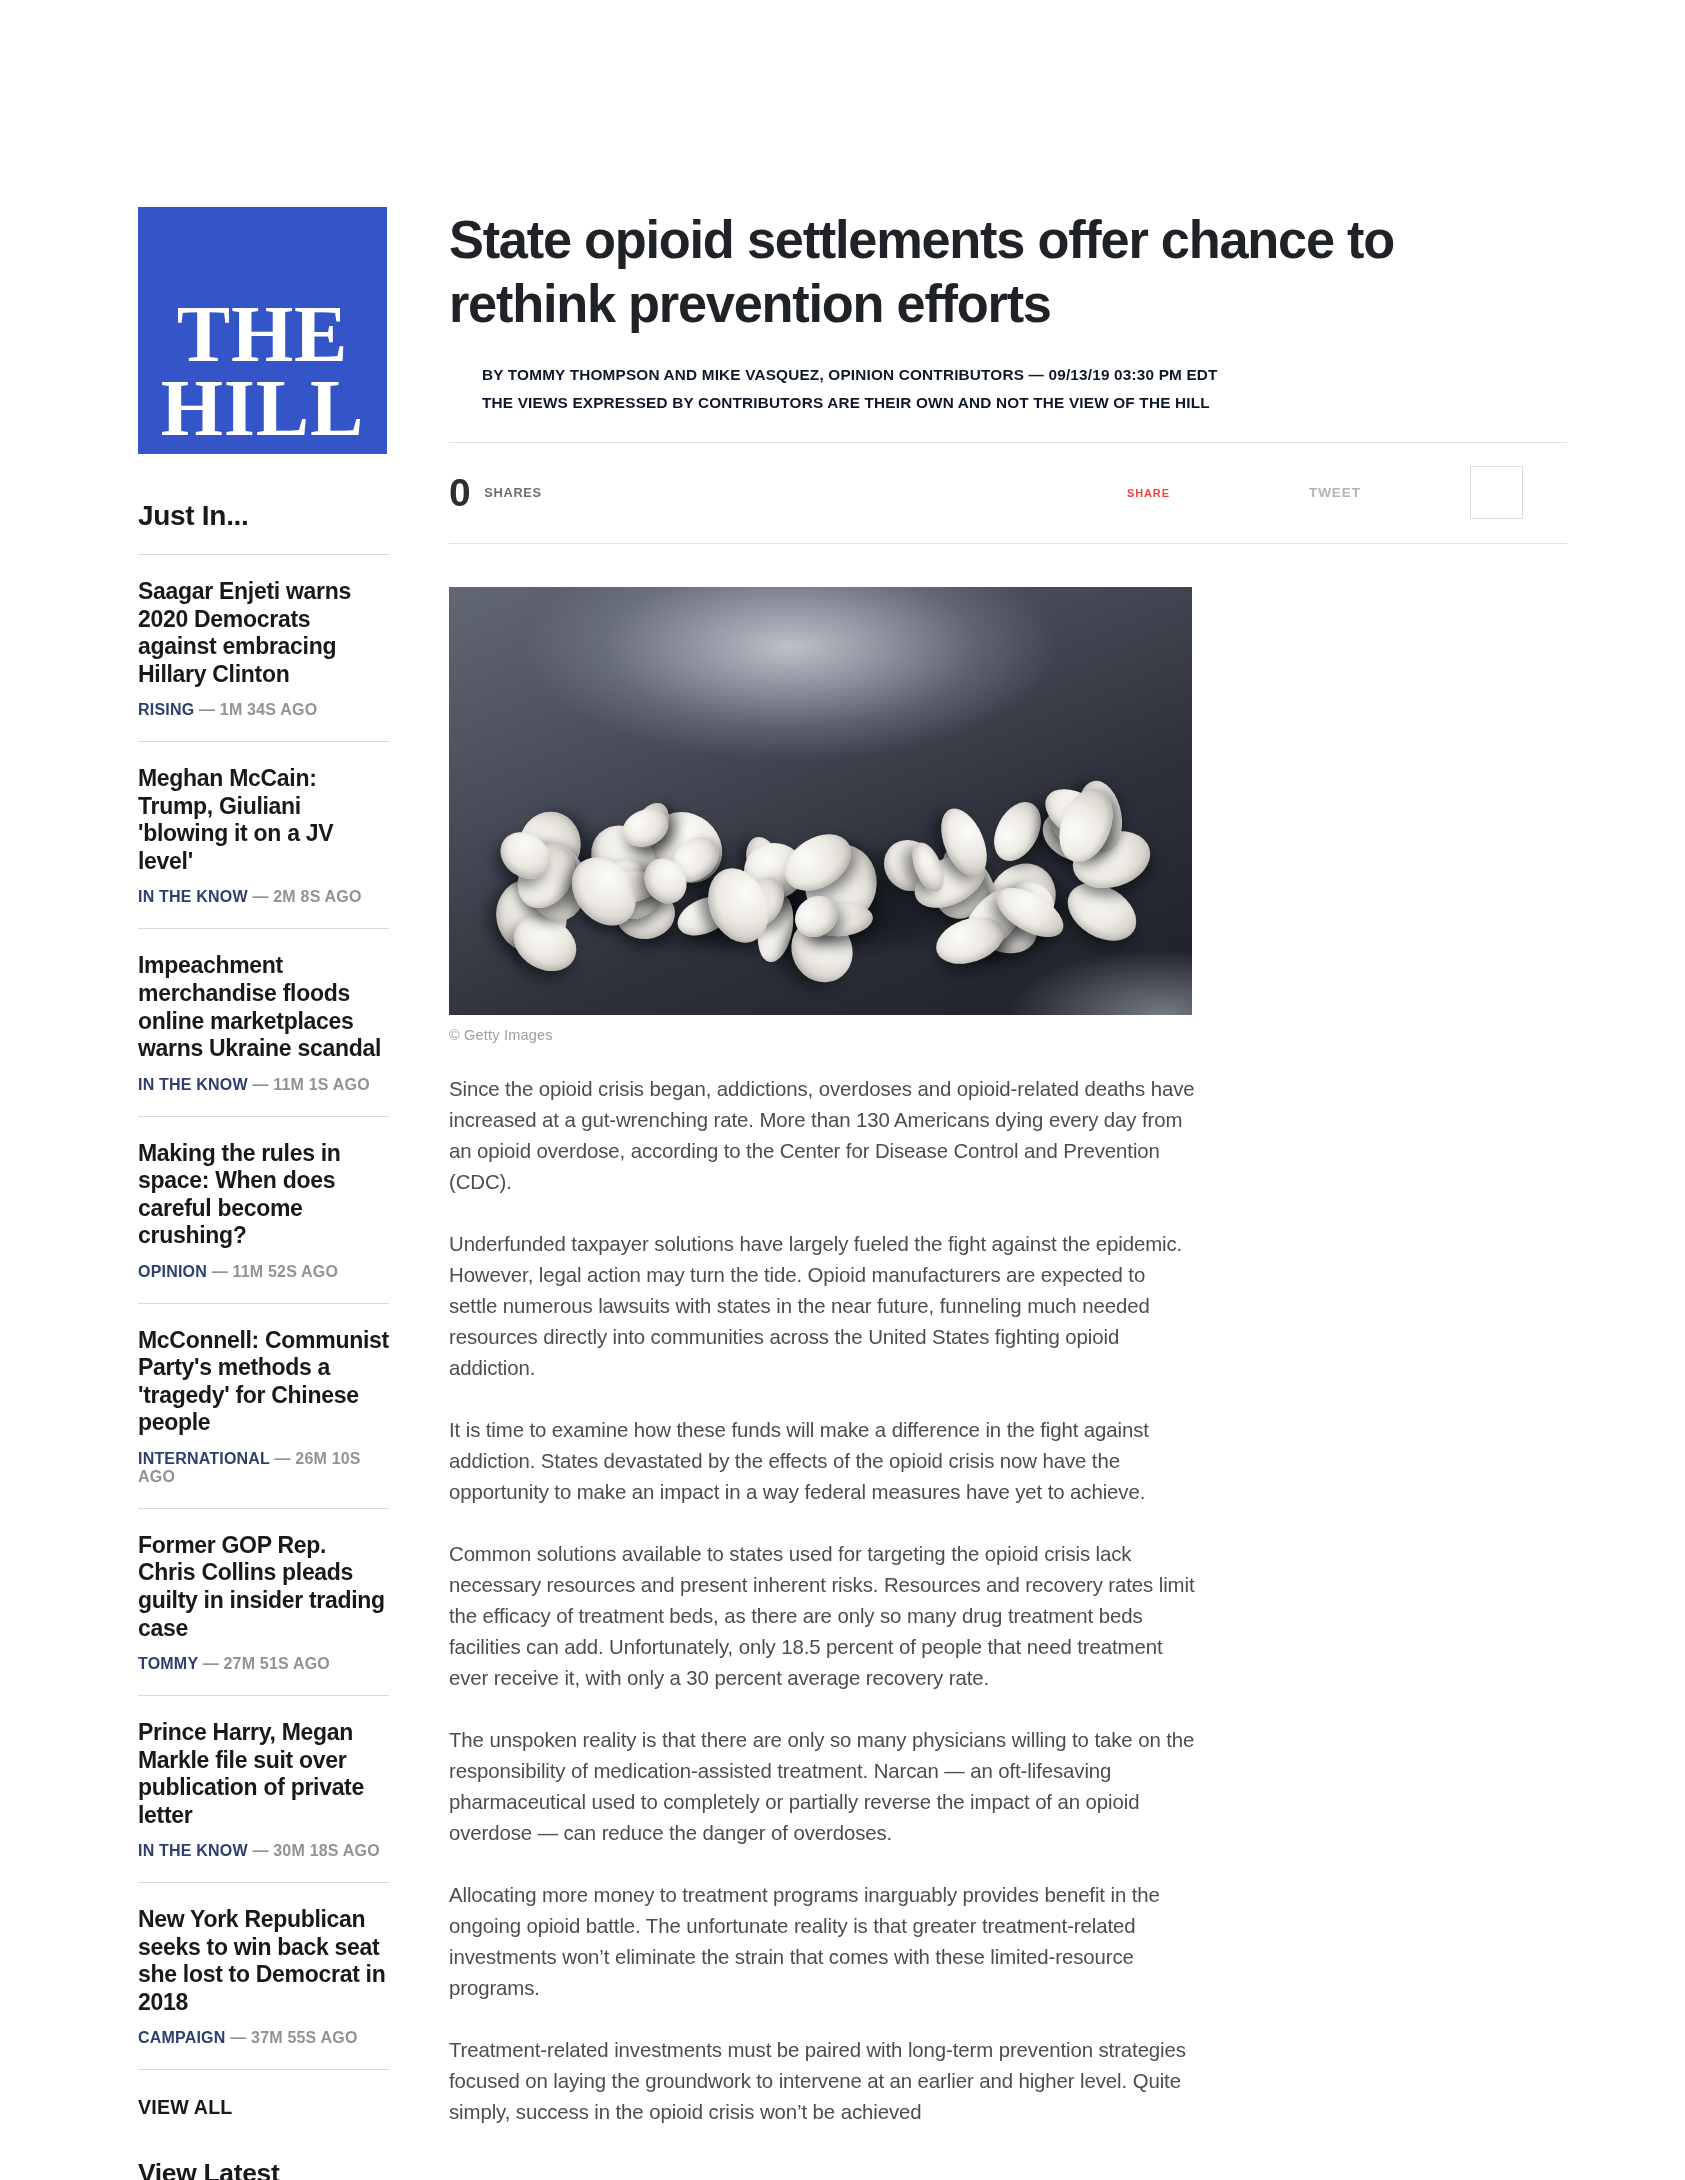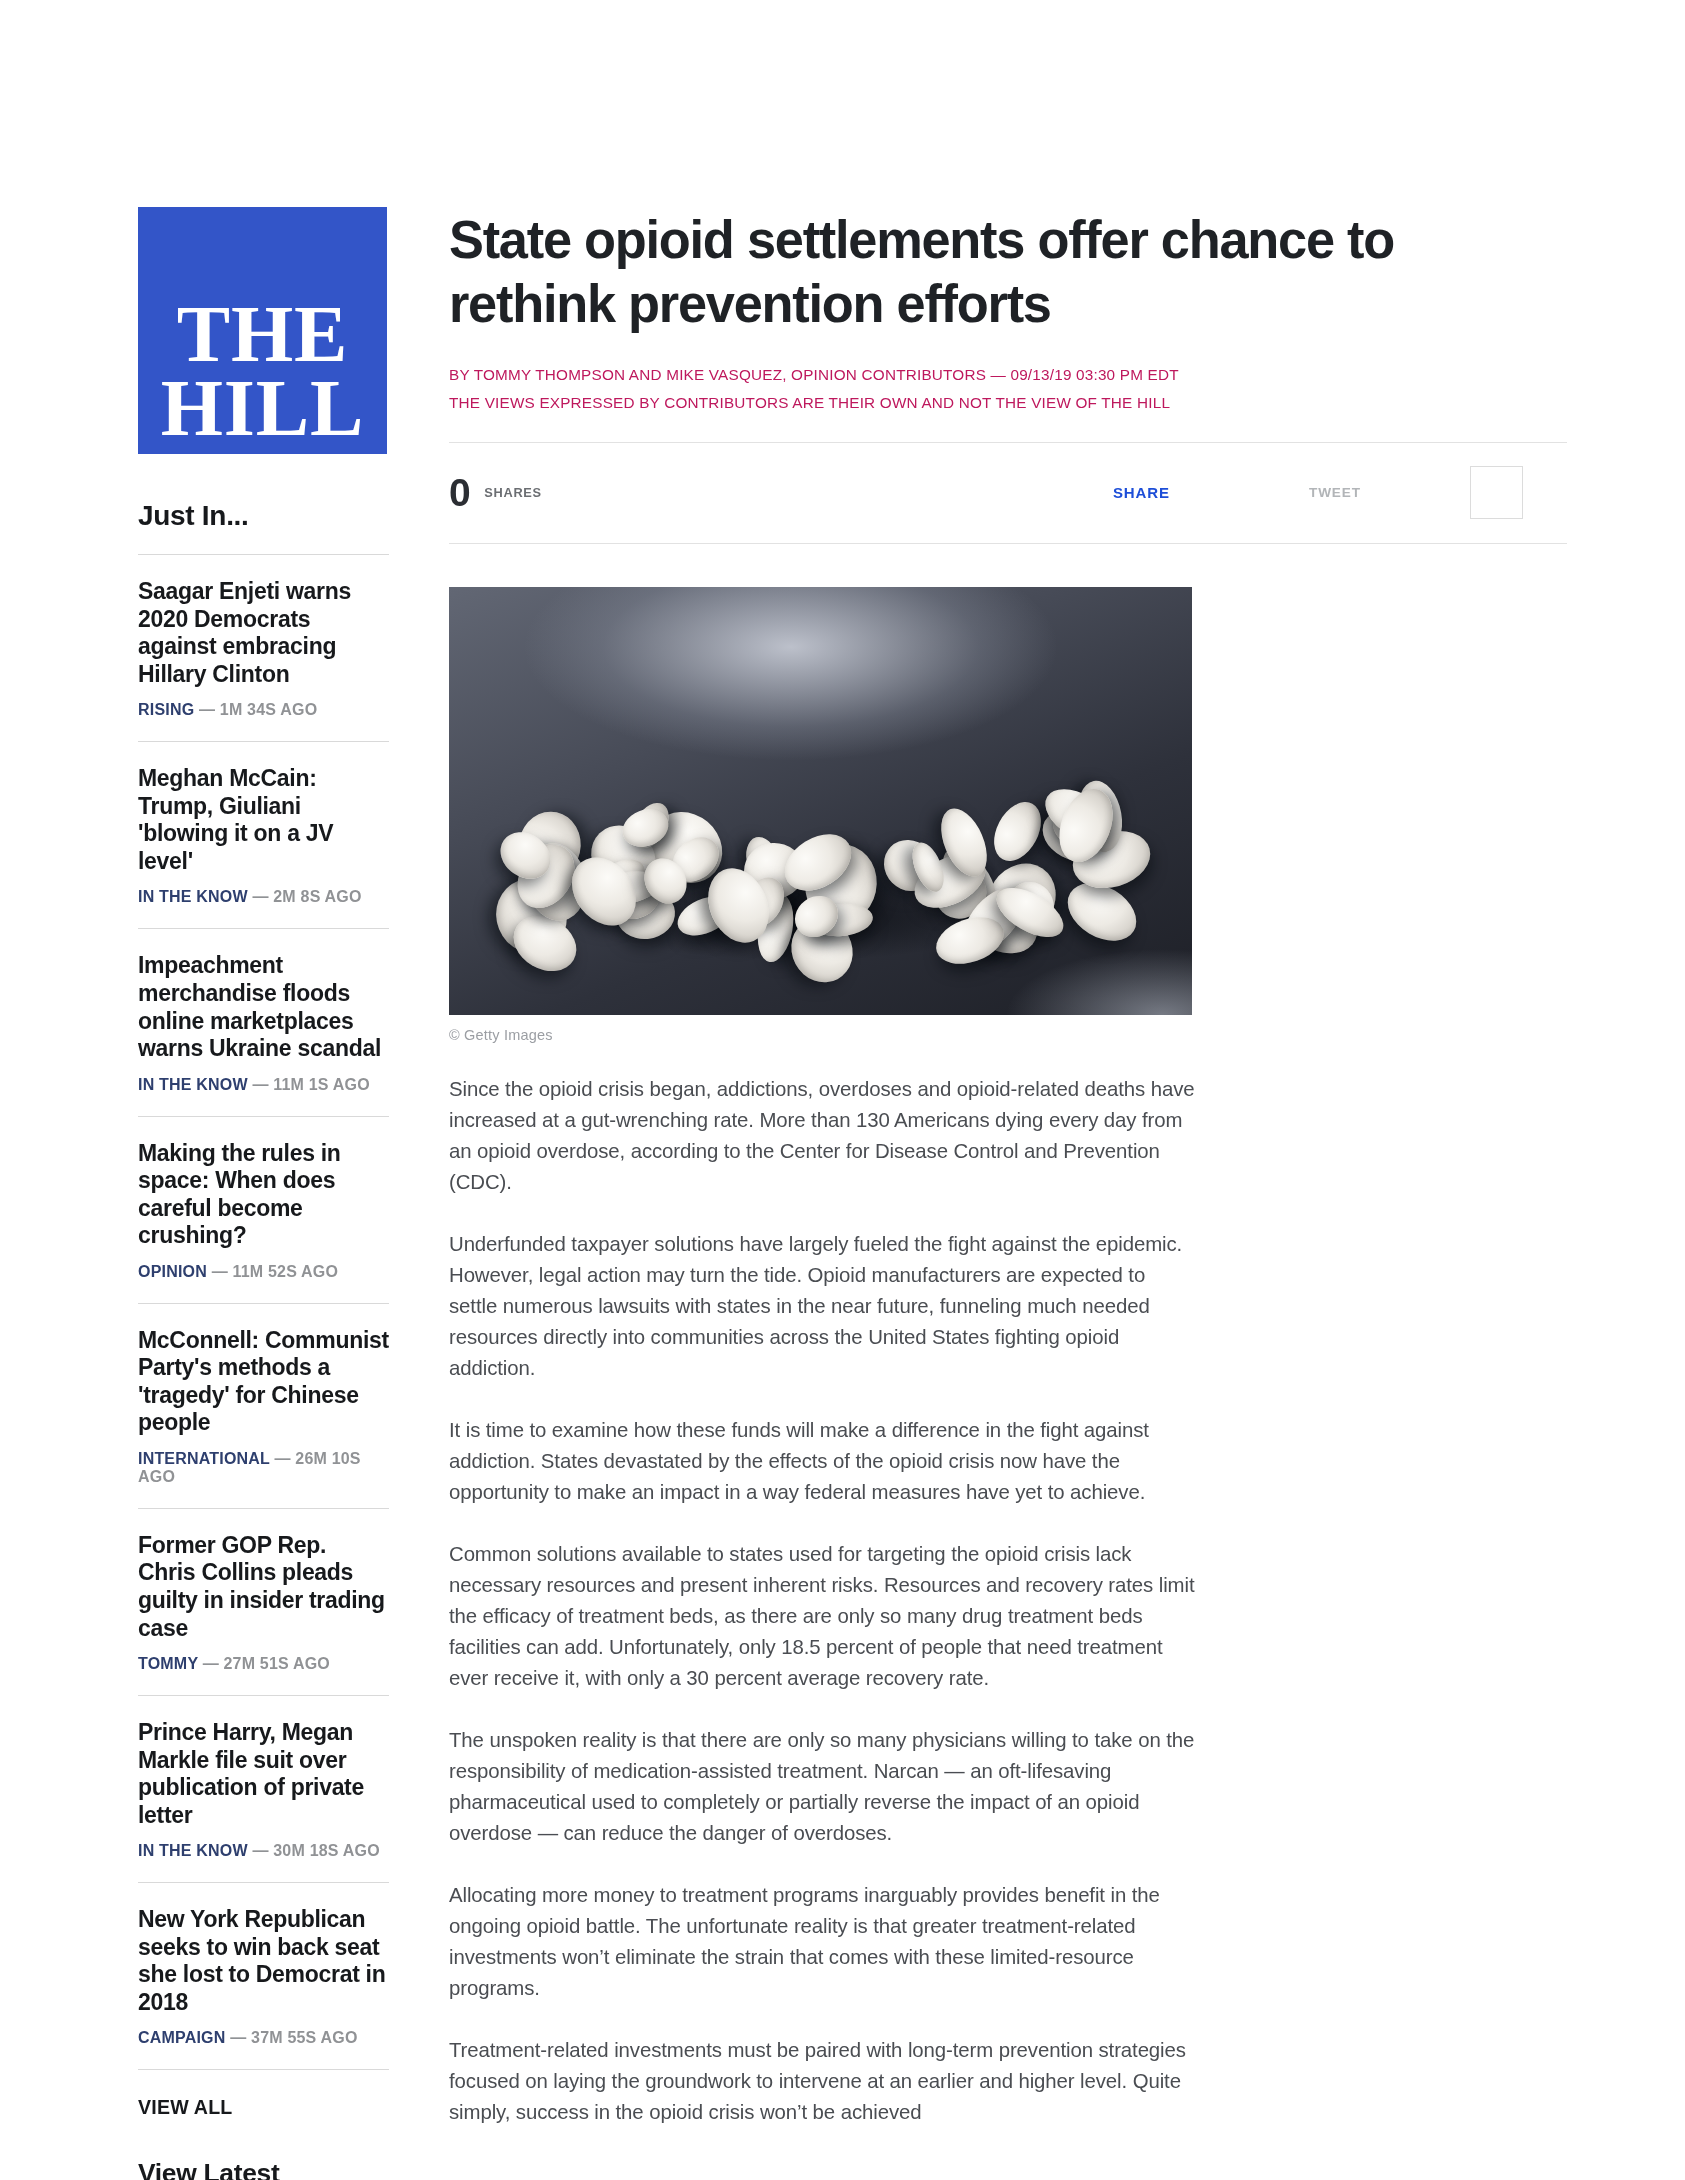--- a/index.html
+++ b/index.html
@@ -24,28 +24,28 @@
   .view-all { display:block; margin-top:25.6px; font-size:19.6px; font-weight:700; color:#17191c;
               text-decoration:none; letter-spacing:0.2px; cursor:pointer; }
   .view-latest { display:block; margin-top:39px; font-size:26.4px; font-weight:700; color:#17191c;
                  text-decoration:none; letter-spacing:-0.3px; cursor:pointer; }
 
   
   .main { margin-left:60px; width:1118px; flex:none; }
   h1.article-title { width:980px; font-size:54px; line-height:1.19; font-weight:700; color:#1f2226;
                      letter-spacing:-1.3px; transform:scaleX(.97); transform-origin:left top; }
   .byline-wrap { margin-top:25.6px; }
-  .byline { font-size:15.3px; font-weight:400; color:#be185d; letter-spacing:0.2px; line-height:1.85;
-            text-transform:uppercase; }
+  .byline { font-size:15.3px; font-weight:700; color:#0f172a; letter-spacing:0.2px; line-height:1.85;
+            text-transform:uppercase;margin-left:33px; }
   .rule { border:none; border-top:0.9px solid #e2e2e2; margin-top:24px; }
 
   .share-bar { display:flex; align-items:center; height:101px; border-bottom:0.9px solid #e2e2e2; }
   .count { font-size:39px; font-weight:800; color:#2b2e33; }
   .count-label { margin-left:13.6px; font-size:12.8px; font-weight:700; color:#6b6e72; letter-spacing:0.7px; }
-  .share-link { margin-left:auto; color:#1d4ed8; font-size:15px; font-weight:700; letter-spacing:0.9px;
+  .share-link { margin-left:auto; color:#ef4444; font-size:11px; font-weight:700; letter-spacing:0.9px;
                 text-decoration:none; cursor:pointer; }
   .tweet-link { margin-left:139px; color:#b2b5b8; font-size:13.6px; font-weight:700; letter-spacing:0.9px;
                 text-decoration:none; cursor:pointer; }
   .save-box { width:53px; height:53px; border:0.9px solid #dcdcdc; background:#fff; margin-left:109px;
               margin-right:44px; cursor:pointer; }
 
   figure { margin-top:43px; }
   .photo { position:relative; width:743px; height:428px; overflow:hidden;
     background:
       radial-gradient(ellipse 46% 34% at 46% 14%, rgba(208,212,222,.85) 0%, rgba(140,146,160,.35) 55%, rgba(0,0,0,0) 78%),

